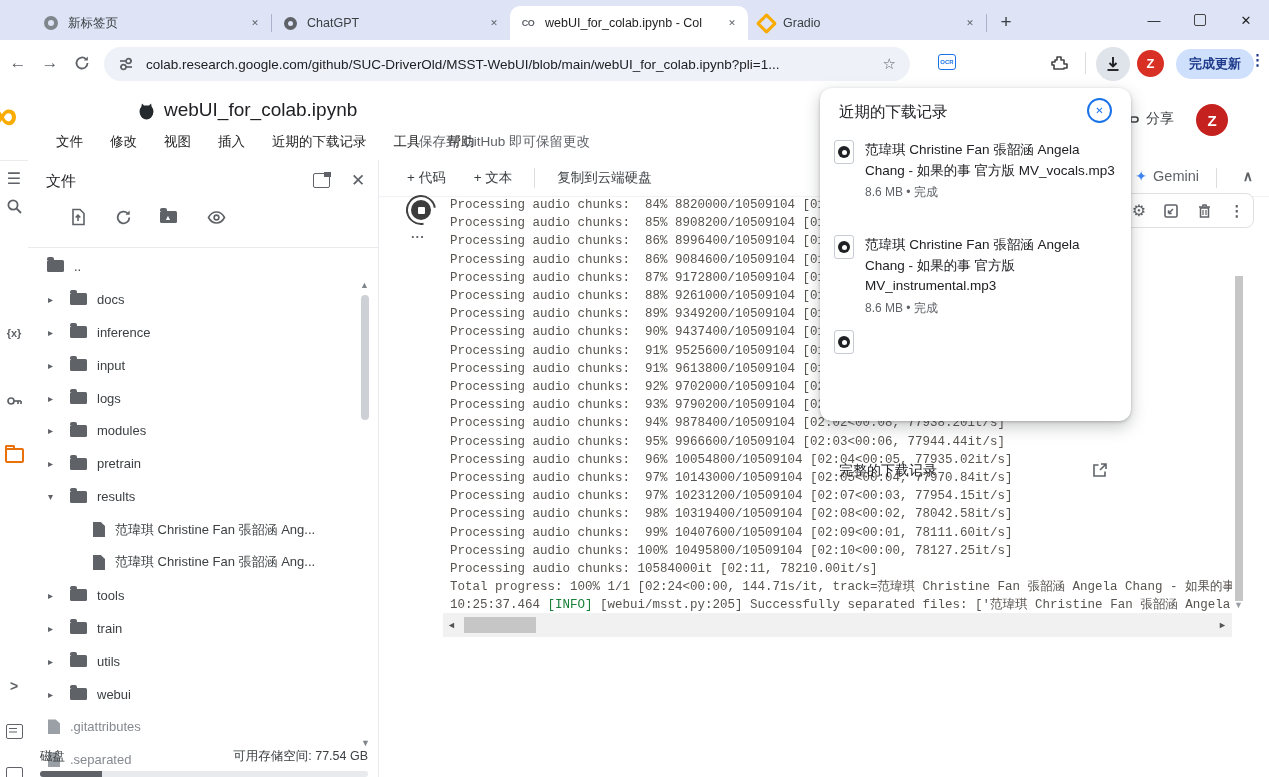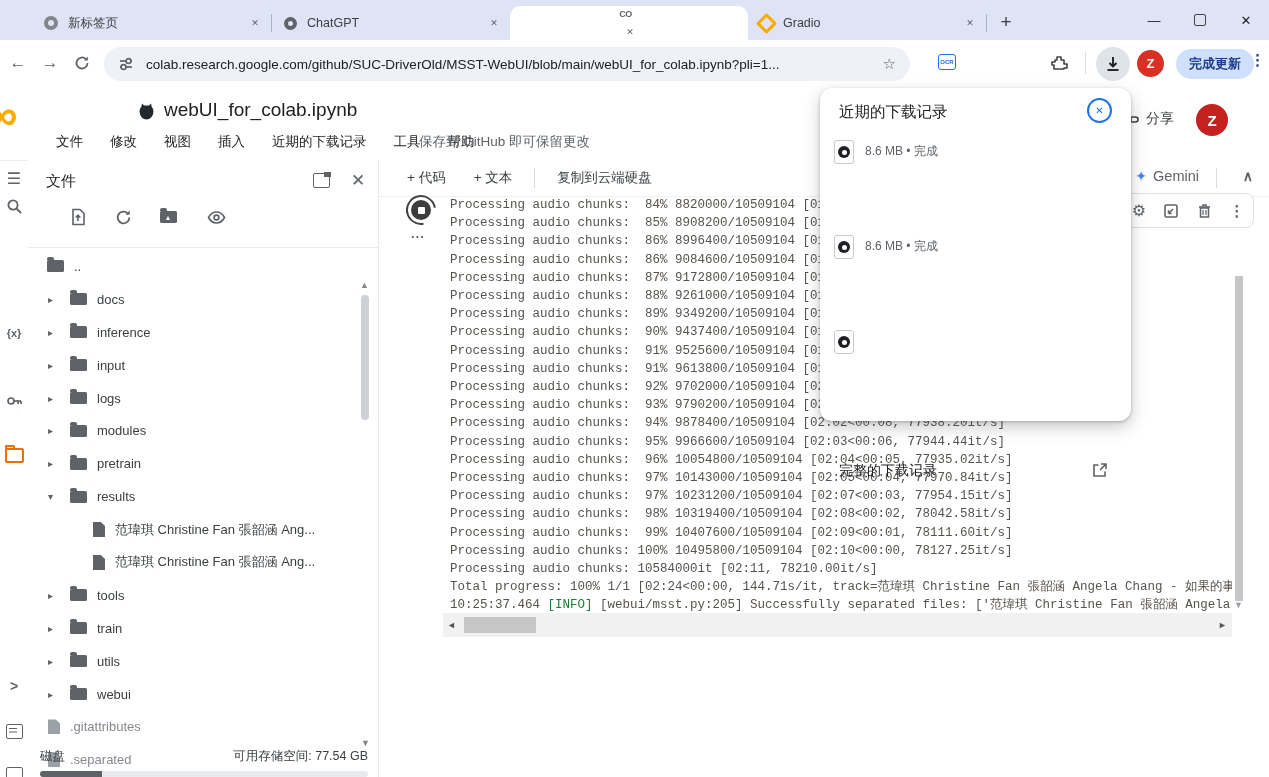--- a/index.html
+++ b/index.html
@@ -3,21 +3,21 @@
 <meta charset="utf-8">
 <style>
   html,body{margin:0;padding:0;}
   body{width:1269px;height:777px;overflow:hidden;position:relative;background:#fff;
        font-family:"Liberation Sans",sans-serif;-webkit-font-smoothing:antialiased;color:#202124;}
   
   #tabbar{position:absolute;left:0;top:0;width:1269px;height:40px;background:#dee3f6;display:flex;align-items:flex-end;}
   #tab-strip{display:flex;align-items:flex-end;height:40px;padding-left:33px;}
   .tab{width:238px;height:34px;display:flex;align-items:center;padding:0 8px 0 10px;box-sizing:border-box;
        border-radius:10px 10px 0 0;font-size:12.5px;color:#3c4043;}
-  .tab.active{background:#fff;color:#1f1f1f;flex-direction:column;}
+  .tab.active{background:#fff;color:#1f1f1f;}
   .tab-label{flex:1;white-space:nowrap;overflow:hidden;text-overflow:ellipsis;margin-right:6px;}
   .tab-close{width:16px;height:16px;border-radius:50%;display:flex;align-items:center;justify-content:center;
              font-size:9px;color:#5f6368;}
   .tab-div{width:1px;height:18px;background:#aab2cc;margin-bottom:8px;}
   .fav{width:16px;height:16px;margin-right:9px;display:flex;align-items:center;justify-content:center;flex:none;}
   .fav-chrome{box-sizing:border-box;width:14px;height:14px;border:4px solid #80868b;border-radius:50%;}
   .fav-chatgpt{width:13px;height:13px;border-radius:50%;background:#5f6368;position:relative;}
   .fav-chatgpt::after{content:"";position:absolute;left:4px;top:4px;width:5px;height:5px;border-radius:50%;background:#dee3f6;}
   .fav-colab{font-size:9px;font-weight:bold;color:#5f6368;letter-spacing:-0.5px;}
   .fav-gradio{width:9px;height:9px;border:3px solid #f9ab00;transform:rotate(45deg);border-radius:2px;}
@@ -455,28 +455,30 @@
 
 <div id="dl-popup">
   <div id="dl-title">近期的下载记录</div>
   <div id="dl-close">✕</div>
   <div id="dl-items">
       <div class="dl-item" style="top: 52px;">
         <span class="mfile">
           <span class="mdisc"></span>
         </span>
         <div>
+          <div class="dl-name">范瑋琪 Christine Fan 張韶涵 Angela Chang - 如果的事 官方版 MV_vocals.mp3</div>
           <div class="dl-meta">8.6 MB • 完成</div>
         </div>
       </div>
       <div class="dl-item" style="top: 147px;">
         <span class="mfile">
           <span class="mdisc"></span>
         </span>
         <div>
+          <div class="dl-name">范瑋琪 Christine Fan 張韶涵 Angela Chang - 如果的事 官方版 MV_instrumental.mp3</div>
           <div class="dl-meta">8.6 MB • 完成</div>
         </div>
       </div>
       <div class="dl-item" style="top: 242px;">
         <span class="mfile">
           <span class="mdisc"></span>
         </span>
       </div>
     </div>
   <div id="dl-footer">完整的下载记录</div>

